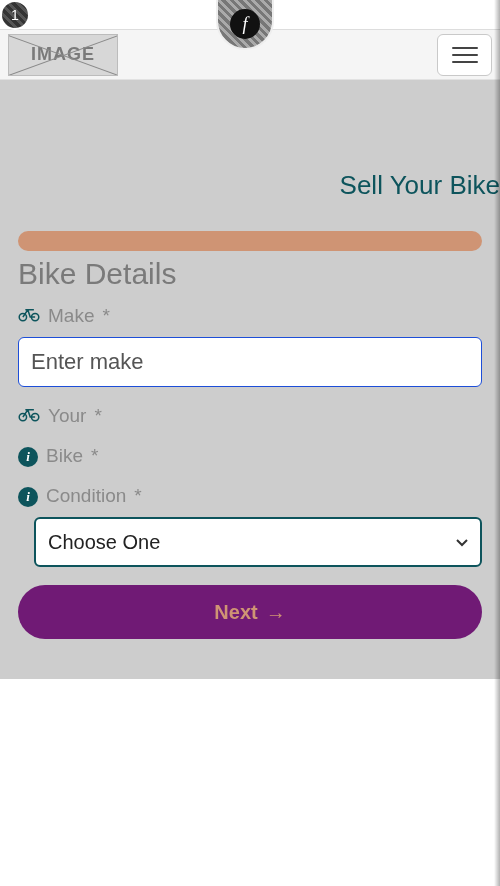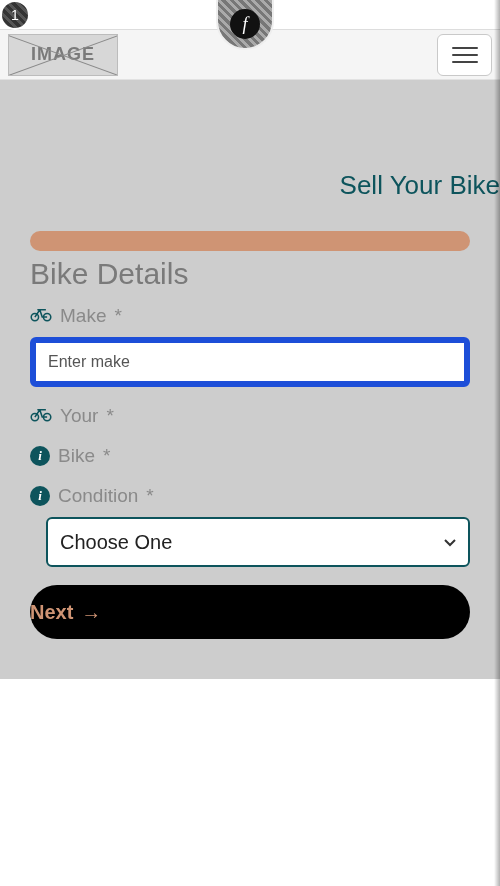--- a/index.html
+++ b/index.html
@@ -32,50 +32,50 @@
     display: flex; align-items: center; justify-content: center; background: #fff;
   }
   .hamburger-lines { display:flex; flex-direction:column; gap:5px; }
   .hamburger-lines span { display:block; width:26px; height:2px; background:#444; border-radius:2px; }
 
   .page-gray { background: #cdcdcd; width:100%; padding-bottom:40px; }
   .filler { height: 80px; }
 
   .page-title { text-align:right; color:#0d545c; font-size:26px; font-weight:500; padding: 10px 0 30px; }
 
-  .form-wrap { padding: 0 30px; }
+  .form-wrap { padding: 0 18px; }
 
   .progress-bar { width:100%; height:20px; background:#cf9474; border-radius:10px; margin-bottom:6px; }
 
   .section-heading { color:#7a7a7a; font-size:30px; font-weight:400; margin-bottom:14px; }
 
   .field { margin-bottom: 18px; }
-  .field-label { display:flex; align-items:center; gap:8px; font-size:19px; color:#8a8a8a; margin-bottom:10px; }
+  .field-label { display:flex; align-items:flex-end; gap:8px; font-size:19px; color:#8a8a8a; margin-bottom:10px; }
   .field-label .req { color:#8a8a8a; }
 
   .bike-icon { width:22px; height:16px; }
   .info-icon { width:20px; height:20px; border-radius:50%; background:#0d545c; color:#fff; display:inline-flex; align-items:center; justify-content:center; font-size:13px; font-weight:700; font-style: italic; font-family: serif; }
 
   .text-input {
-    width:100%; height:50px; background:#fff; border:6px solid #1d4ed8; border-radius:6px;
-    padding: 0 12px; font-size:16px; color:#333;
+    width:100%; height:50px; background:#fff; border:1px solid #1d4ed8; border-radius:6px;
+    padding: 0 12px; font-size:22px; color:#333;
   }
   .text-input::placeholder { color:#555; }
 
   .select-wrap { position:relative;margin-left:16px; }
   .select-input {
     width:100%; height:50px; background:#fff; border:2px solid #0d545c; border-radius:6px;
     padding: 0 40px 0 12px; font-size:20px; color:#222; appearance:none; -webkit-appearance:none;
   }
   .select-caret { position:absolute; right:14px; top:50%; transform:translateY(-50%); pointer-events:none; }
   .select-caret svg { width:12px; height:8px; }
 
   .next-btn {
-    width:100%; height:54px; margin-top:14px; background:#000000; border:none; border-radius:27px;
-    color:#cf9474; font-size:20px; font-weight:600; display:flex; align-items:center; justify-content:flex-start; gap:8px;
+    width:100%; height:54px; margin-top:14px; background:#701a75; border:none; border-radius:27px;
+    color:#cf9474; font-size:20px; font-weight:600; display:flex; align-items:center; justify-content:center; gap:8px;
   }
   .next-arrow { font-size:20px; line-height:1; }
 
   
   .badge-circle {
     position:absolute; top:0; width:30px; height:30px; border-radius:50%;
     background: repeating-linear-gradient(45deg,#333,#333 3px,#555 3px,#555 6px);
     border:2px solid #fff; display:flex; align-items:center; justify-content:center;
     color:#fff; font-size:14px; font-style: normal; z-index:10;
   }

